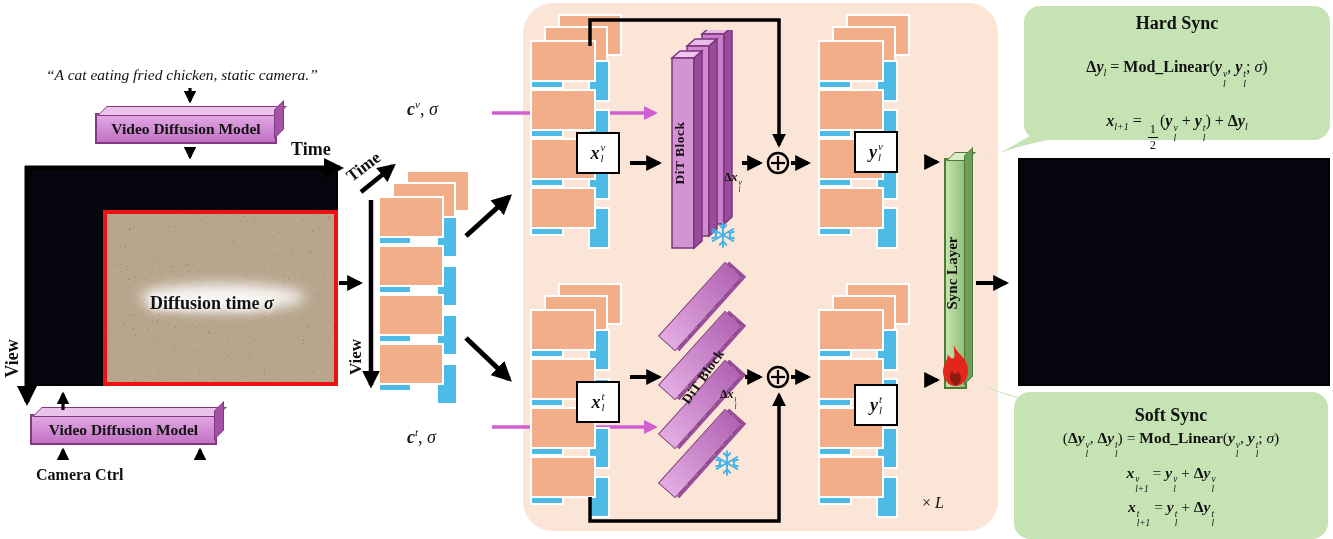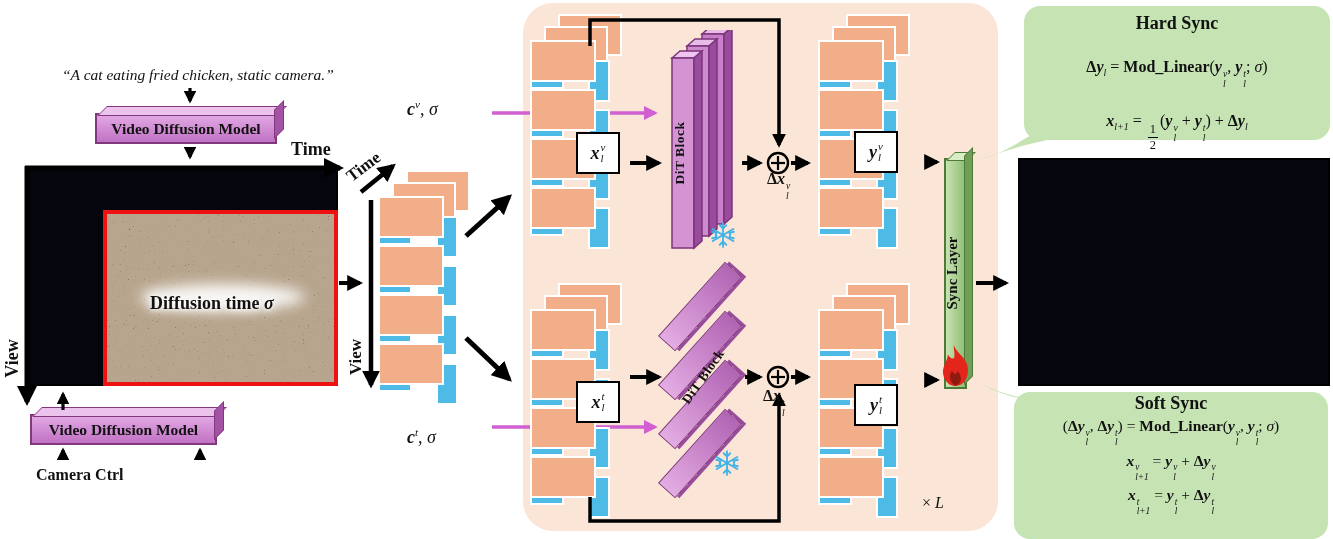--- a/index.html
+++ b/index.html
@@ -59,21 +59,21 @@
   .ss{display:inline-flex;flex-direction:column;align-items:flex-start;
       font-size:0.6em;line-height:1.02;vertical-align:-0.5em;margin-left:1px;font-style:italic;}
   .frac{display:inline-flex;flex-direction:column;align-items:center;
         font-size:0.78em;line-height:1.15;vertical-align:-0.55em;margin:0 2px;}
   .frac .num{border-bottom:1.3px solid #000;padding:0 2px;}
 
   
   .latbox{position:absolute;width:44px;height:42px;background:#fff;border:2.5px solid #000;
           box-sizing:border-box;display:flex;align-items:center;justify-content:center;
           font-size:18px;z-index:40;}
-  .dxlab{position:absolute;font-size:16px;z-index:40;white-space:nowrap;padding-left:43px;}
+  .dxlab{position:absolute;font-size:12px;z-index:40;white-space:nowrap;}
 
   
   .ditlabel{position:absolute;font-weight:bold;font-size:13.5px;letter-spacing:0.5px;
             text-align:center;white-space:nowrap;z-index:30;}
   .slab-diag{position:absolute;width:98px;height:21px;
      background:linear-gradient(90deg,#E3ACE3,#B264B4);
      border:1.5px solid #7C347C;box-shadow:3px 3px 0 #9A4C9C;transform:rotate(-48deg);}
   .syncbar{position:absolute;left:944px;top:158px;width:23px;height:231px;
      background:linear-gradient(90deg,#C7E3B0,#8FBE76);
      border:2px solid #4E7A38;box-sizing:border-box;}
@@ -105,21 +105,21 @@
   <svg class="ovl">
     <defs>
       <marker id="ahp" viewBox="0 0 10 10" refX="8" refY="5" markerWidth="4" markerHeight="4" orient="auto-start-reverse">
         <path d="M0 0L10 5L0 10z" fill="#D15FD1"></path>
       </marker>
     </defs>
     <line x1="492" y1="113" x2="655" y2="113" stroke="#D15FD1" stroke-width="3.5" marker-end="url(#ahp)"></line>
     <line x1="492" y1="427" x2="655" y2="427" stroke="#D15FD1" stroke-width="3.5" marker-end="url(#ahp)"></line>
   </svg>
 
-  <div class="quote abs" style="left:62px;top:66px;">“A cat eating fried chicken, static camera.”</div>
+  <div class="quote abs" style="left:46px;top:66px;">“A cat eating fried chicken, static camera.”</div>
 
   <div class="box3d vdm" style="left:95px;top:113px;width:182px;height:31px;">
     <span>Video Diffusion Model</span>
   </div>
 
   <div class="blabel" style="left:291px;top:139px;">Time</div>
   <div class="blabel rot90" style="left:-16px;top:348px;width:56px;text-align:center;">View</div>
 
   <div class="catgrid" id="input-grid" style="left:25px;top:166px;width:313px;height:220px;">
       <div class="cat-cell"></div>
@@ -423,21 +423,21 @@
           <span>2</span>
         </span><span>(</span><span class="mv">y</span><span class="ss">
           <span>v</span>
           <span>l</span>
         </span><span> + </span><span class="mv">y</span><span class="ss">
           <span>t</span>
           <span>l</span>
         </span><span>) + </span><span class="mb">Δ</span><span class="mv">y</span><sub>l</sub></div>
   </div>
   <div class="callout" style="left:1014px;top:392px;width:314px;height:147px;">
-    <div class="title" style="margin-top:1px;">Soft Sync</div>
+    <div class="title" style="margin-top:13px;">Soft Sync</div>
     <div class="eq" style="margin-top:3px;font-size:15.5px;"><span>(</span><span class="mb">Δ</span><span class="mv">y</span><span class="ss">
           <span>v</span>
           <span>l</span>
         </span><span>, </span><span class="mb">Δ</span><span class="mv">y</span><span class="ss">
           <span>t</span>
           <span>l</span>
         </span><span>) = </span><span class="mb">Mod_Linear</span><span>(</span><span class="mv">y</span><span class="ss">
           <span>v</span>
           <span>l</span>
         </span><span>, </span><span class="mv">y</span><span class="ss">

